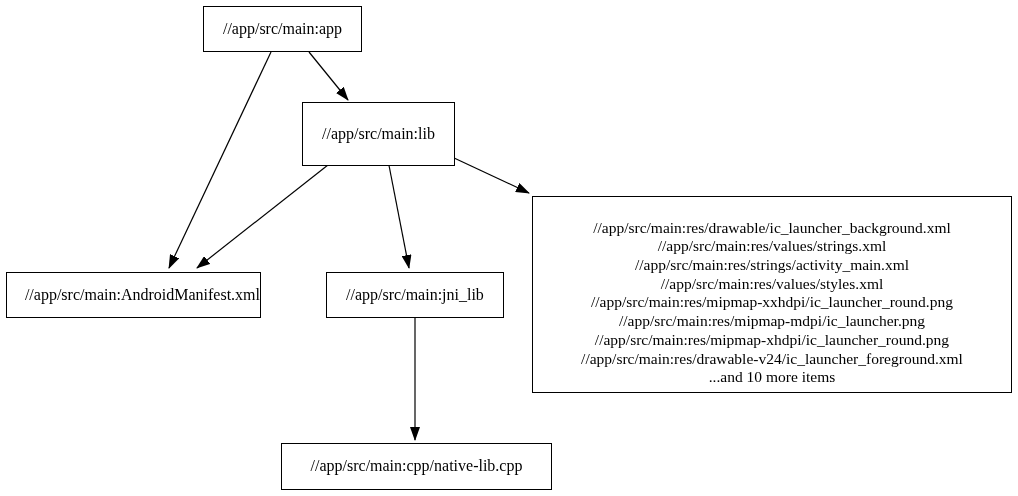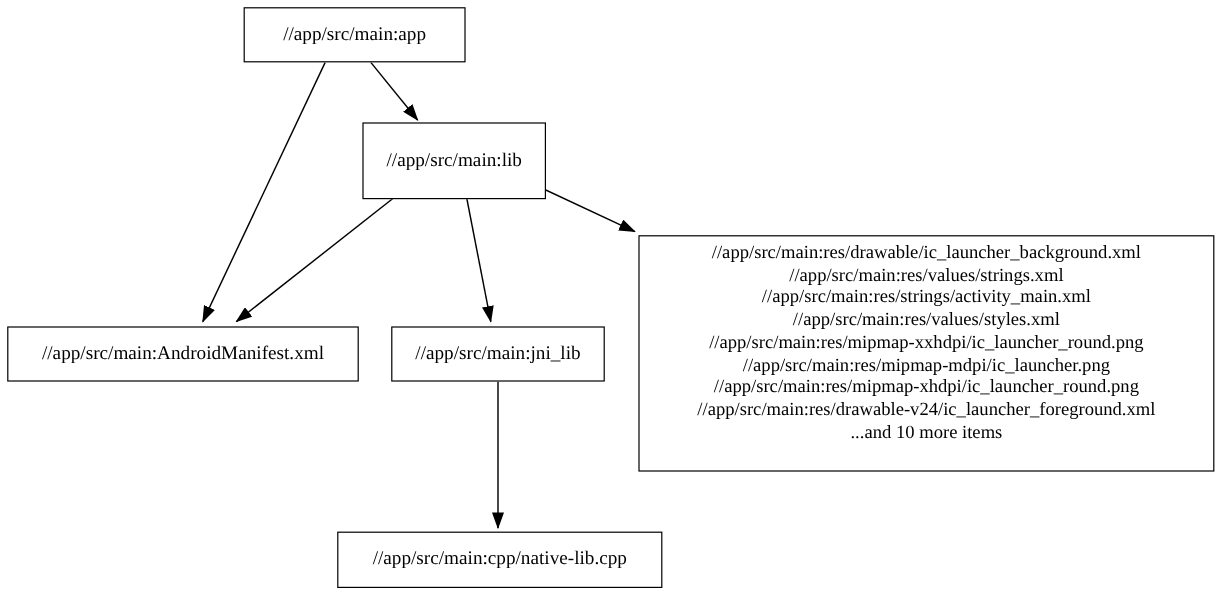--- a/index.html
+++ b/index.html
@@ -34,31 +34,31 @@
     display: flex;
     align-items: center;
     justify-content: center;
     text-align: center;
     font-size: 16px;
     line-height: 1.15;
     white-space: nowrap;
   }
   .node.multi {
     flex-direction: column;
-    justify-content: flex-start;
+    justify-content: flex-end;
     padding: 5px 0;
     line-height: 18.7px;
     font-size: 15.5px;
   }
   .node.multi .res-line { width: 100%; text-align: center; }
 
   
-  #node-app            { left: 203px; top: 6px;   width: 185px; height: 46px; }
+  #node-app            { left: 203px; top: 6px;   width: 159px; height: 46px; }
   #node-lib            { left: 302px; top: 102px; width: 153px; height: 64px; }
-  #node-manifest       { left: 6px;   top: 272px; width: 293px; height: 46px; }
+  #node-manifest       { left: 6px;   top: 272px; width: 255px; height: 46px; justify-content: flex-end; }
   #node-jni-lib        { left: 326px; top: 272px; width: 178px; height: 46px; }
   #node-res-group      { left: 532px; top: 196px; width: 480px; height: 197px; }
   #node-native-lib-cpp { left: 281px; top: 443px; width: 271px; height: 47px; }
 </style>
 </head>
 <body>
 
 <div class="graph-canvas">
 
   <svg class="edges-layer" viewBox="0 0 1018 496" xmlns="http://www.w3.org/2000/svg">

